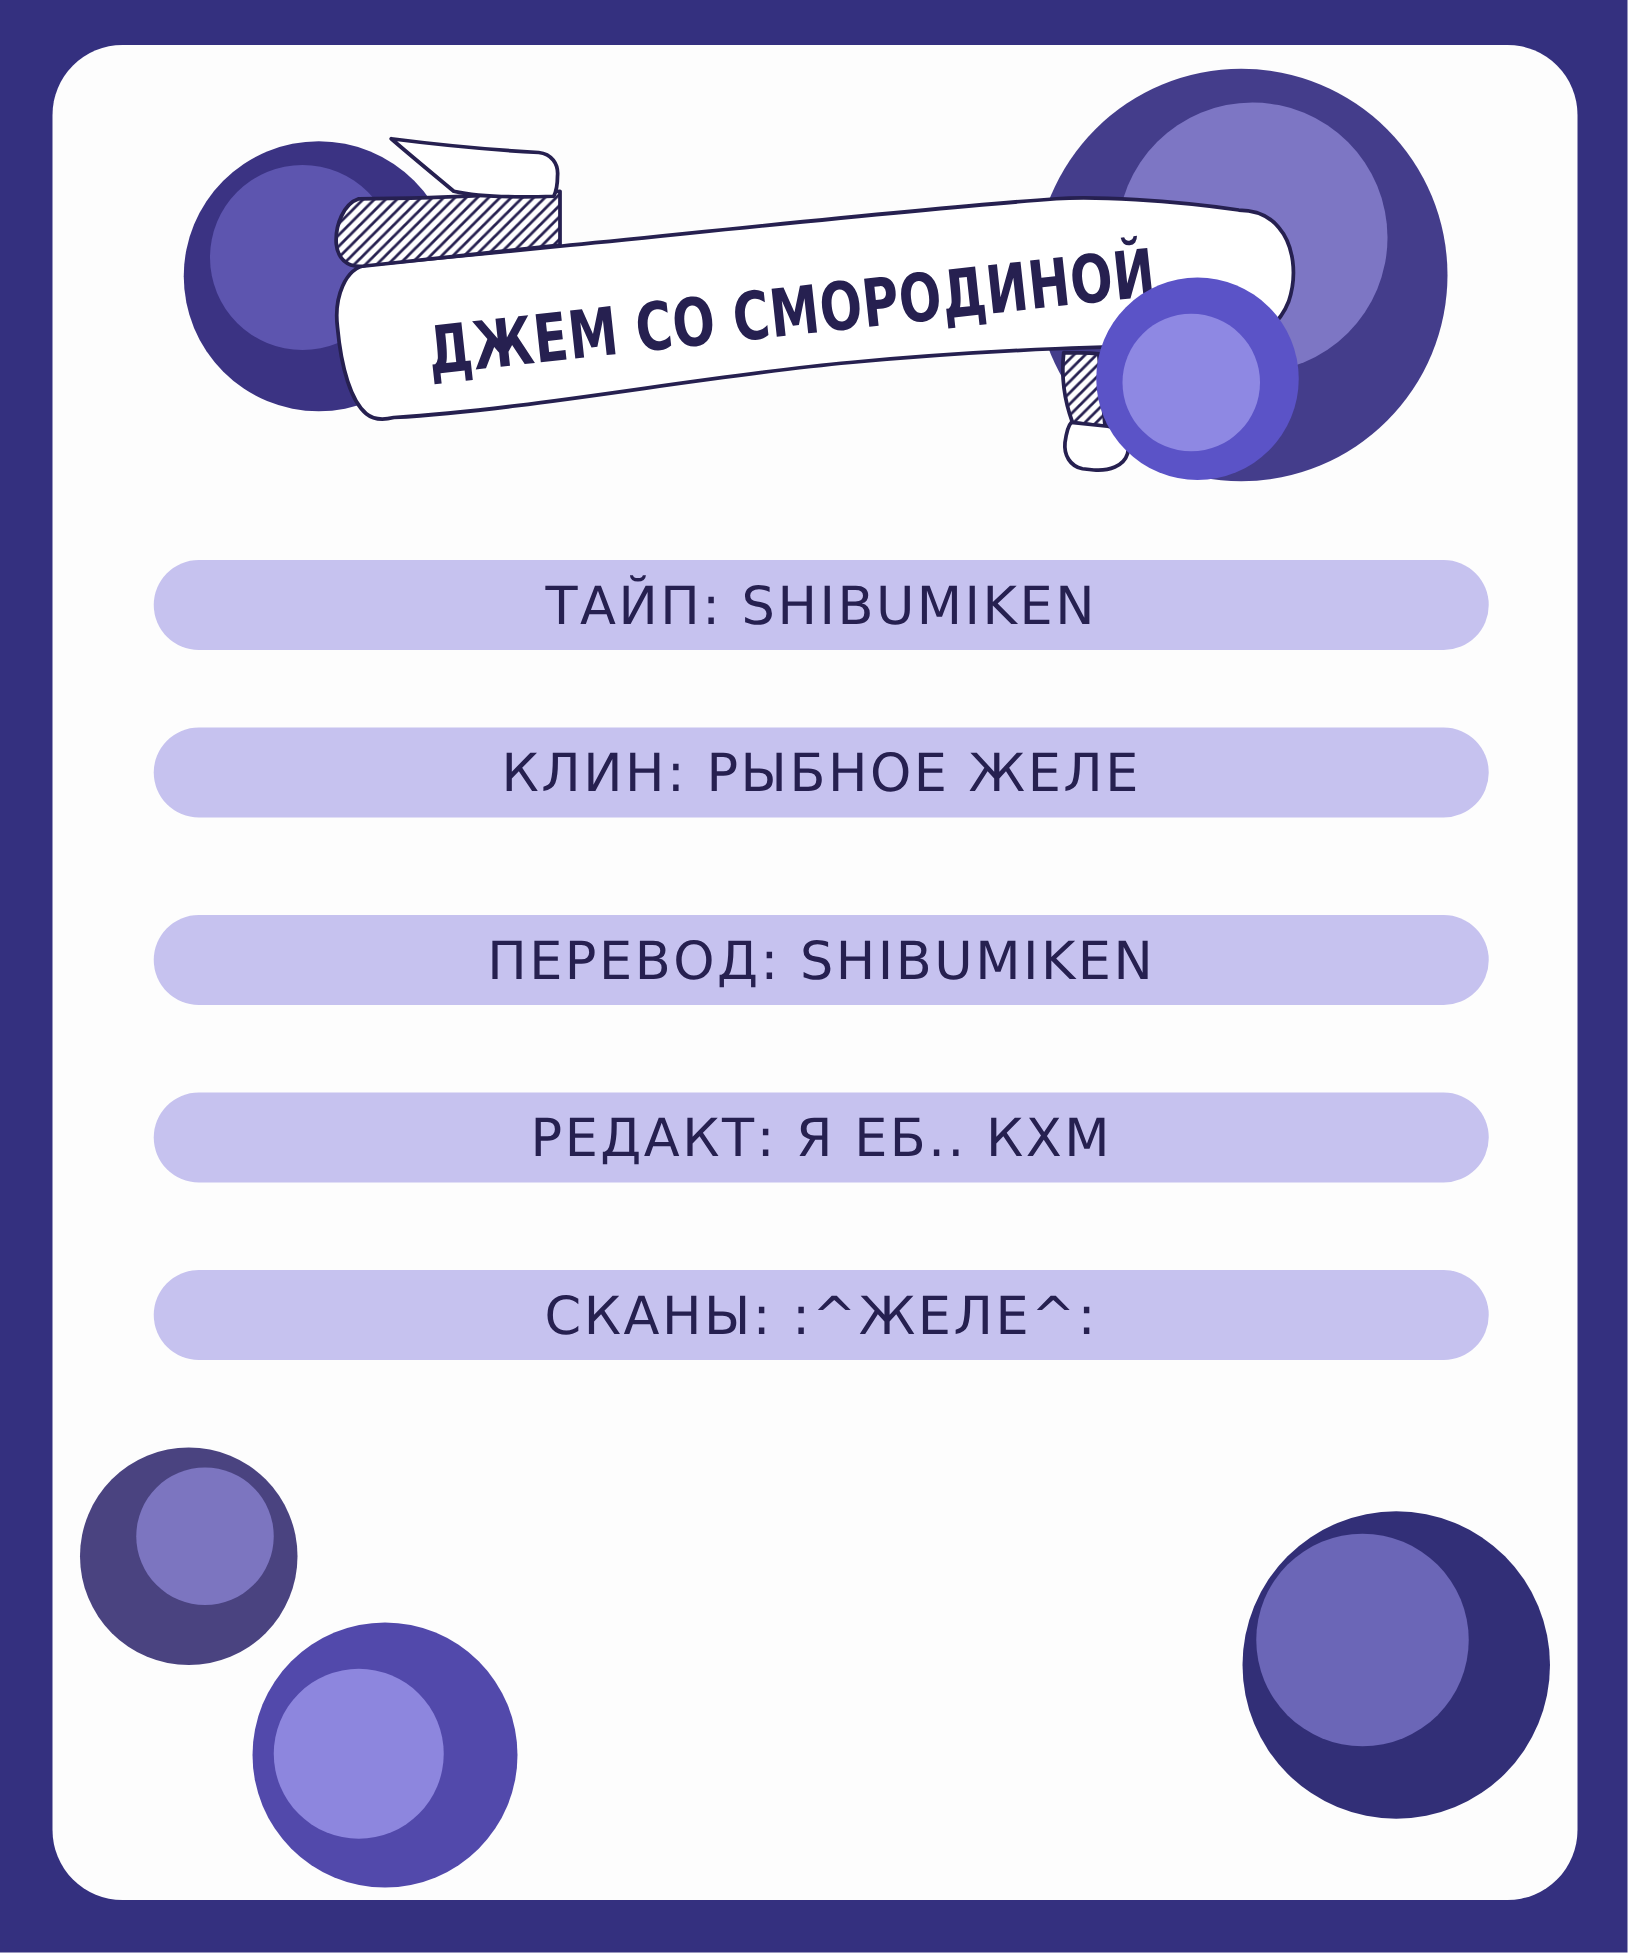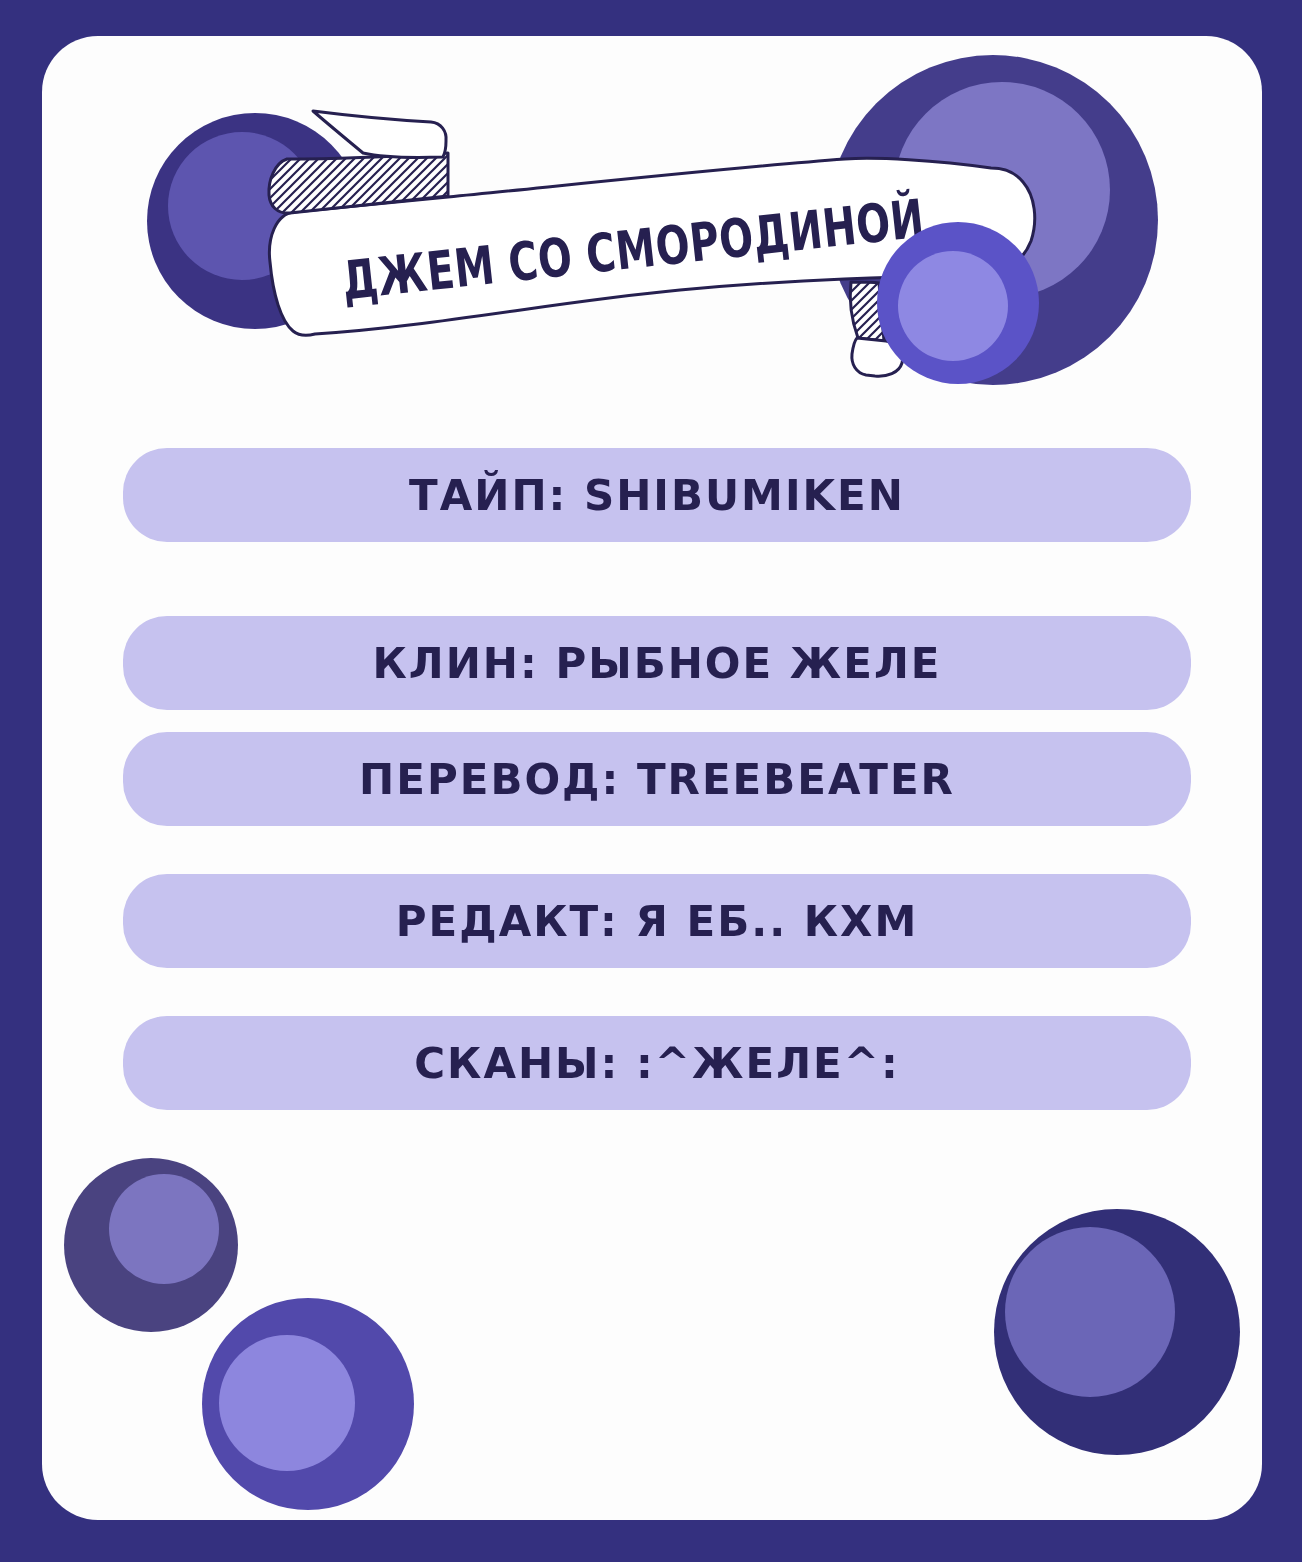--- a/index.html
+++ b/index.html
@@ -22,25 +22,25 @@
   }
   .card{
     position:absolute;left:42px;top:36px;width:1220px;height:1484px;
     background:var(--card);border-radius:56px;
   }
   .deco{
     position:absolute;left:0;top:0;width:1302px;height:1562px;
     pointer-events:none;
   }
   .pill{
-    position:absolute;left:123px;width:1068px;height:94px;
+    position:absolute;left:123px;width:1068px;height:72px;
     background:var(--pill);border-radius:44px;
     display:flex;align-items:center;justify-content:center;
     color:var(--ink);
-    font-weight:700;font-size:42px;letter-spacing:2px;
+    font-weight:400;font-size:42px;letter-spacing:2px;
     white-space:nowrap;
   }
   .banner-text{
     font:700 53px "DejaVu Sans","Liberation Sans",sans-serif;
     fill:var(--ink);letter-spacing:0.5px;
   }
 </style>
 </head>
 <body>
 
@@ -94,16 +94,16 @@
     <circle cx="287" cy="1403" r="68" fill="var(--blBotInner)"></circle>
   </g>
 
   <g>
     <circle cx="1117" cy="1332" r="123" fill="var(--brOuter)"></circle>
     <circle cx="1090" cy="1312" r="85" fill="var(--brInner)"></circle>
   </g>
 </svg>
 
 <div class="pill" style="top:448px">ТАЙП: SHIBUMIKEN</div>
-<div class="pill" style="top:616px">КЛИН: РЫБНОЕ ЖЕЛЕ</div>
-<div class="pill" style="top:732px">ПЕРЕВОД: TREEBEATER</div>
+<div class="pill" style="top:582px">КЛИН: РЫБНОЕ ЖЕЛЕ</div>
+<div class="pill" style="top:732px">ПЕРЕВОД: SHIBUMIKEN</div>
 <div class="pill" style="top:874px">РЕДАКТ: Я ЕБ.. КХМ</div>
 <div class="pill" style="top:1016px">СКАНЫ: :^ЖЕЛЕ^:</div>
 
 </body></html>

